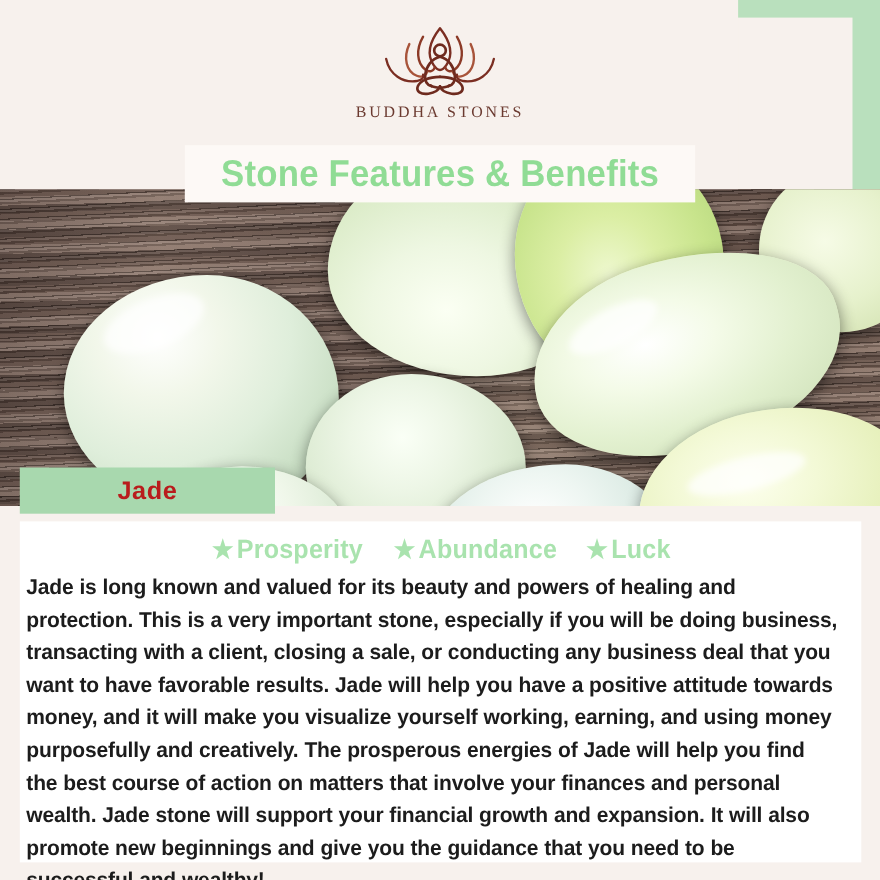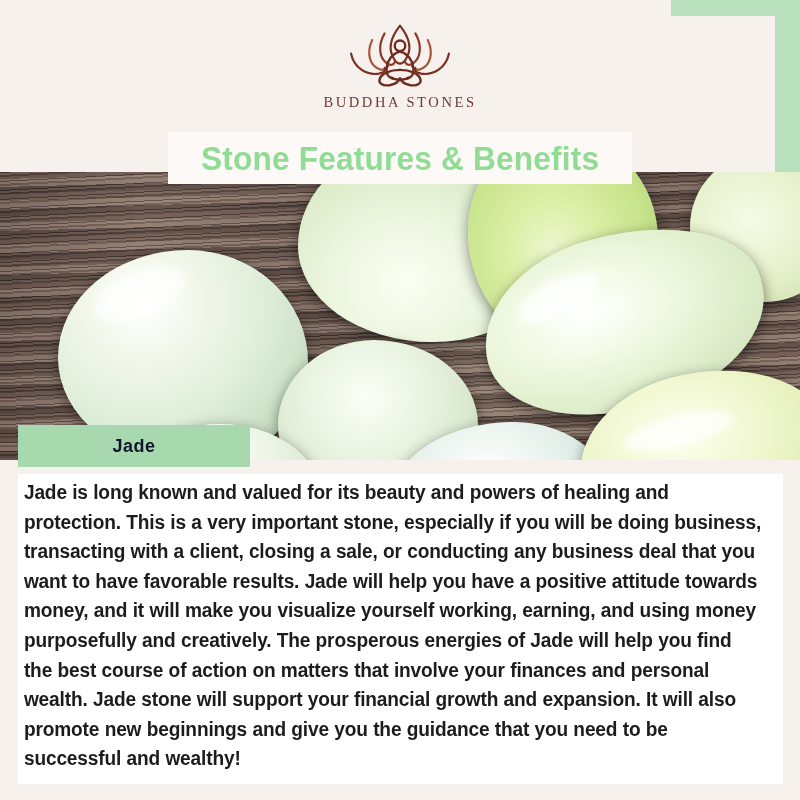--- a/index.html
+++ b/index.html
@@ -214,23 +214,23 @@
     left: 18px;
     width: 232px;
     height: 42px;
     background: #a8d8ae;
     z-index: 5;
     display: flex;
     align-items: center;
     justify-content: center;
   }
   .jade-text {
-    font-size: 18px;
+    font-size: 23px;
     font-weight: 700;
-    color: #0f172a;
+    color: #b91c1c;
     letter-spacing: 0.5px;
   }
 
   
   .content {
     position: absolute;
     top: 460px;
     left: 0;
     width: 800px;
     height: 340px;
@@ -348,17 +348,22 @@
   <div class="title-banner">
     <span class="title-text">Stone Features &amp; Benefits</span>
   </div>
 
   <div class="jade-label">
     <span class="jade-text">Jade</span>
   </div>
 
   <div class="content">
     <div class="text-panel">
+      <div class="keywords">
+        <span class="kw"><span class="star">★</span><span>Prosperity</span></span>
+        <span class="kw"><span class="star">★</span><span>Abundance</span></span>
+        <span class="kw"><span class="star">★</span><span>Luck</span></span>
+      </div>
       <p class="body-text">Jade is long known and valued for its beauty and powers of healing and protection. This is a very important stone, especially if you will be doing business, transacting with a client, closing a sale, or conducting any business deal that you want to have favorable results. Jade will help you have a positive attitude towards money, and it will make you visualize yourself working, earning, and using money purposefully and creatively. The prosperous energies of Jade will help you find the best course of action on matters that involve your finances and personal wealth. Jade stone will support your financial growth and expansion. It will also promote new beginnings and give you the guidance that you need to be successful and wealthy!</p>
     </div>
   </div>
 
 </div>
 
 </body></html>

